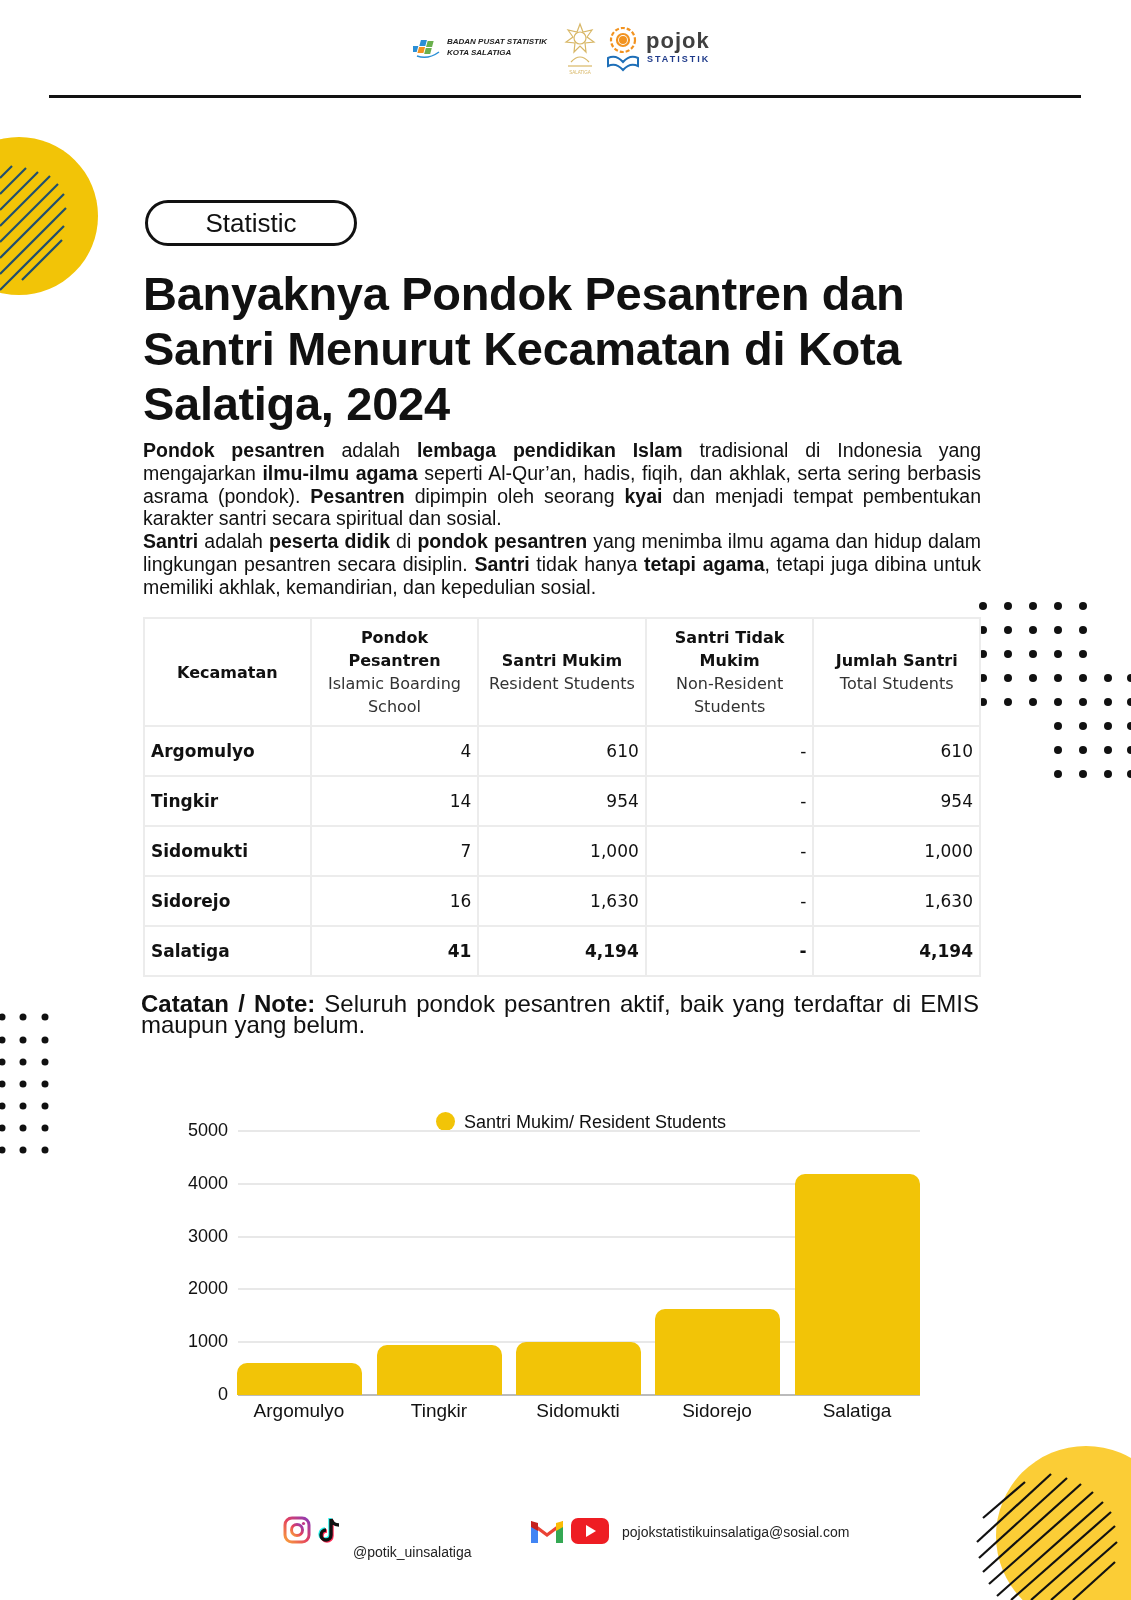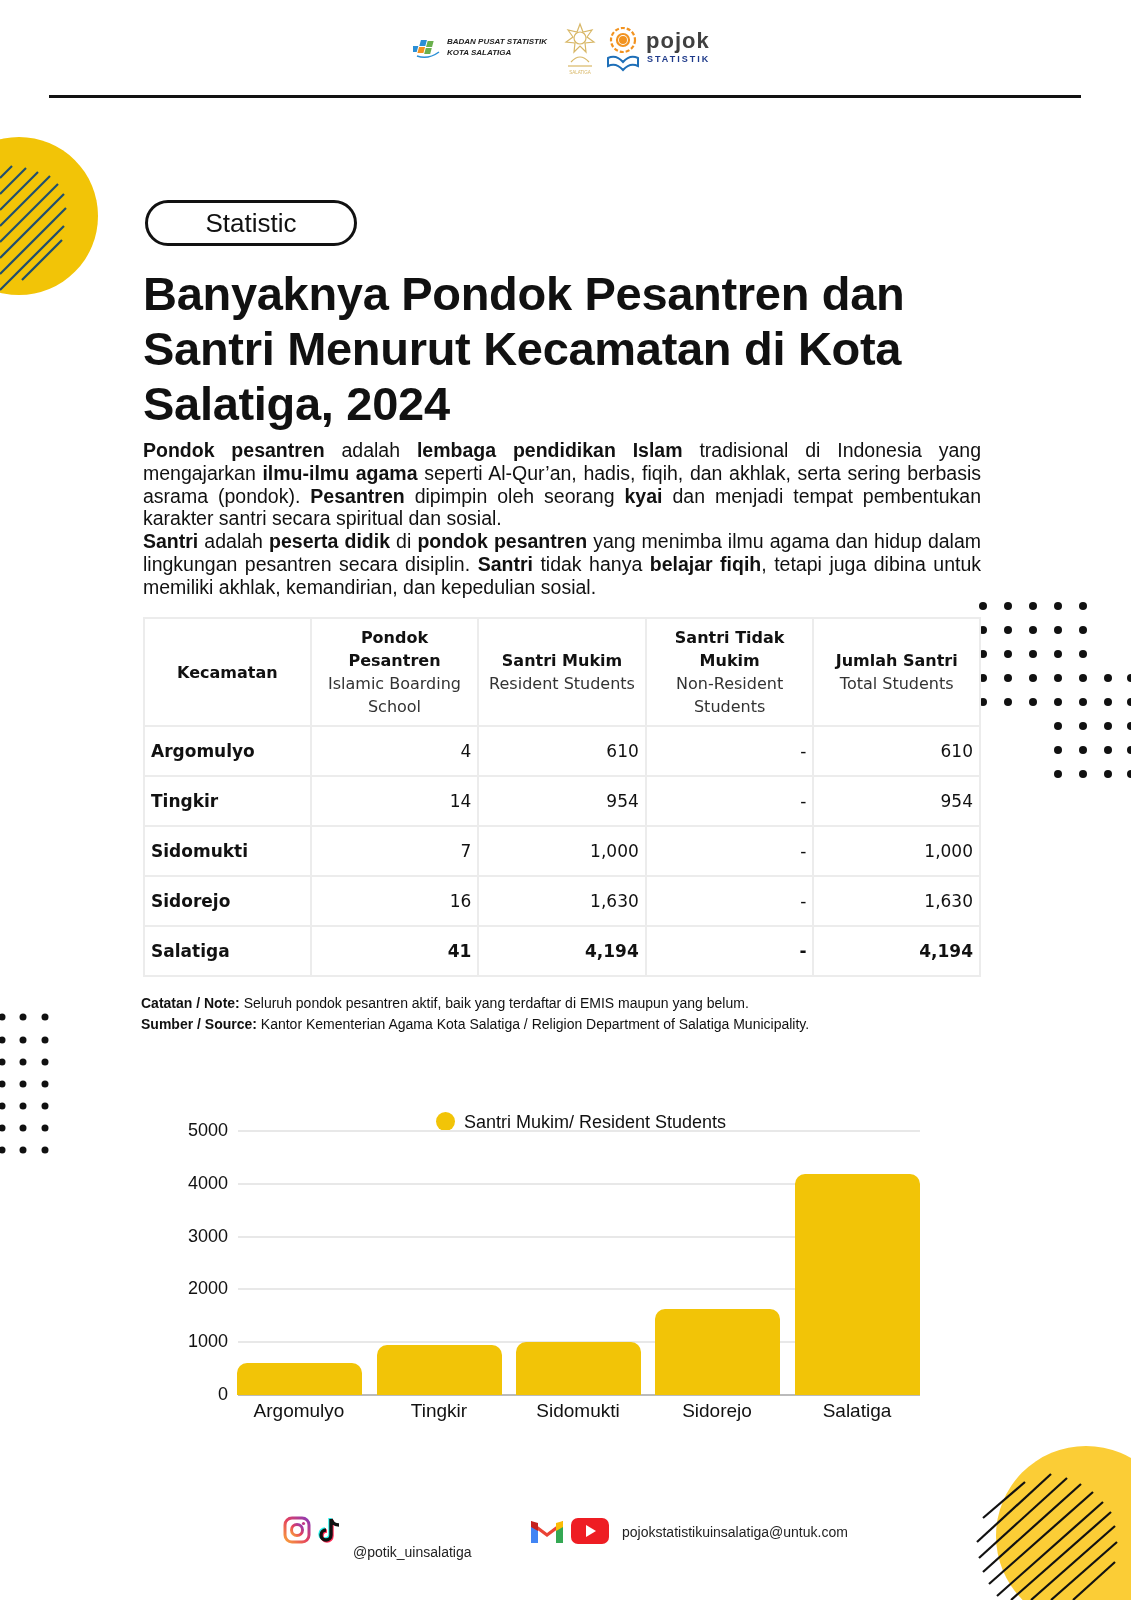--- a/index.html
+++ b/index.html
@@ -31,21 +31,21 @@
   table.data th, table.data td { border: 2px solid #ececec; }
   table.data th { height: 108px; font-size: 16px; font-weight: normal; text-align: center; vertical-align: middle; line-height: 23px; color: #111; padding: 0 4px; }
   table.data th .en { display: block; color: #333; }
   table.data th .id { display: block; font-weight: bold; }
   table.data td { height: 50px; font-size: 17px; padding: 0 6px; color: #111; }
   table.data td.kec { font-weight: bold; text-align: left; }
   table.data td.num { text-align: right; }
   table.data tr.total td { font-weight: bold; }
   col.c1 { width: 167px; } col.c2 { width: 168px; } col.c3 { width: 168px; } col.c4 { width: 168px; } col.c5 { width: 167px; }
 
-  .notes { position: absolute; left: 141px; top: 993px; width: 838px; font-size: 14px; line-height: 21px; text-align: justify; color: #111; }
+  .notes { position: absolute; left: 141px; top: 993px; width: 838px; font-size: 24px; line-height: 21px; text-align: justify; color: #111; }
   .notes b { font-weight: bold; }
 
   .chart { position: absolute; left: 0; top: 1100px; width: 1131px; height: 360px; }
   .legend { position: absolute; left: 436px; top: 0; display: flex; align-items: flex-start; font-size: 18px; color: #111; margin-top: 12px; }
   .legend .swatch { width: 19px; height: 19px; border-radius: 50%; background: #f2c407; margin-right: 9px; }
   .ytick { position: absolute; left: 170px; width: 58px; text-align: right; font-size: 18px; color: #111; }
   .gridline { position: absolute; left: 238px; width: 682px; height: 2px; background: #e8e8e8; }
   .baseline { position: absolute; left: 238px; width: 682px; height: 2px; background: #bbbbbb; }
   .bar { position: absolute; width: 125px; background: #f2c407; border-radius: 10px 10px 0 0; }
   .xtick { position: absolute; width: 140px; text-align: center; font-size: 19px; color: #111; }
@@ -196,21 +196,21 @@
     <line x1="98" y1="130" x2="140" y2="92"></line>
   </g>
 </svg>
 
 <div class="pill">Statistic</div>
 
 <h1 class="title">Banyaknya Pondok Pesantren dan Santri Menurut Kecamatan di Kota Salatiga, 2024</h1>
 
 <div class="intro">
   <p id="p1"><b>Pondok pesantren</b><span> adalah </span><b>lembaga pendidikan Islam</b><span> tradisional di Indonesia yang mengajarkan </span><b>ilmu-ilmu agama</b><span> seperti Al-Qur’an, hadis, fiqih, dan akhlak, serta sering berbasis asrama (pondok). </span><b>Pesantren</b><span> dipimpin oleh seorang </span><b>kyai</b><span> dan menjadi tempat pembentukan karakter santri secara spiritual dan sosial.</span></p>
-  <p id="p2"><b>Santri</b><span> adalah </span><b>peserta didik</b><span> di </span><b>pondok pesantren</b><span> yang menimba ilmu agama dan hidup dalam lingkungan pesantren secara disiplin. </span><b>Santri</b><span> tidak hanya </span><b>belajar fiqih</b><span>, tetapi juga dibina untuk memiliki akhlak, kemandirian, dan kepedulian sosial.</span></p>
+  <p id="p2"><b>Santri</b><span> adalah </span><b>peserta didik</b><span> di </span><b>pondok pesantren</b><span> yang menimba ilmu agama dan hidup dalam lingkungan pesantren secara disiplin. </span><b>Santri</b><span> tidak hanya </span><b>tetapi agama</b><span>, tetapi juga dibina untuk memiliki akhlak, kemandirian, dan kepedulian sosial.</span></p>
 </div>
 
 <table class="data">
   <colgroup>
       <col class="c1">
       <col class="c2">
       <col class="c3">
       <col class="c4">
       <col class="c5">
     </colgroup>
@@ -271,21 +271,20 @@
         <td class="num">41</td>
         <td class="num">4,194</td>
         <td class="num">-</td>
         <td class="num">4,194</td>
       </tr>
     </tbody>
 </table>
 
 <div class="notes">
   <div><b>Catatan / Note:</b><span> Seluruh pondok pesantren aktif, baik yang terdaftar di EMIS maupun yang belum.</span></div>
-  <div><b>Sumber / Source:</b><span> Kantor Kementerian Agama Kota Salatiga / Religion Department of Salatiga Municipality.</span></div>
 </div>
 
 <div class="chart" id="chart">
   <div class="legend">
     <span class="swatch"></span>
     <span>Santri Mukim/ Resident Students</span>
   </div>
 <div class="baseline" style="top: 294px;"></div>
     <div class="ytick" style="top: 284px;">0</div>
     <div class="gridline" style="top: 241.2px;"></div>
@@ -333,14 +332,14 @@
     <path d="M2 4 L2 26 L9 26 L9 12 Z" fill="#4285f4"></path>
     <path d="M27 12 L27 26 L34 26 L34 4 Z" fill="#34a853"></path>
     <path d="M2 4 L18 16 L34 4 L34 8 L18 20 L2 8 Z" fill="#ea4335"></path>
     <path d="M27 6 L34 4 L34 10 L27 14 Z" fill="#fbbc04"></path>
     <path d="M2 4 L9 6 L9 14 L2 10 Z" fill="#c5221f"></path>
   </svg>
   <svg class="ico" style="left:570px;top:1px;" width="40" height="28" viewBox="0 0 40 28">
     <rect x="1" y="1" width="38" height="26" rx="7" fill="#ee1d23"></rect>
     <path d="M16 8 L26 14 L16 20 Z" fill="#ffffff"></path>
   </svg>
-  <span class="email">pojokstatistikuinsalatiga@untuk.com</span>
+  <span class="email">pojokstatistikuinsalatiga@sosial.com</span>
 </div>
 
 </body></html>

